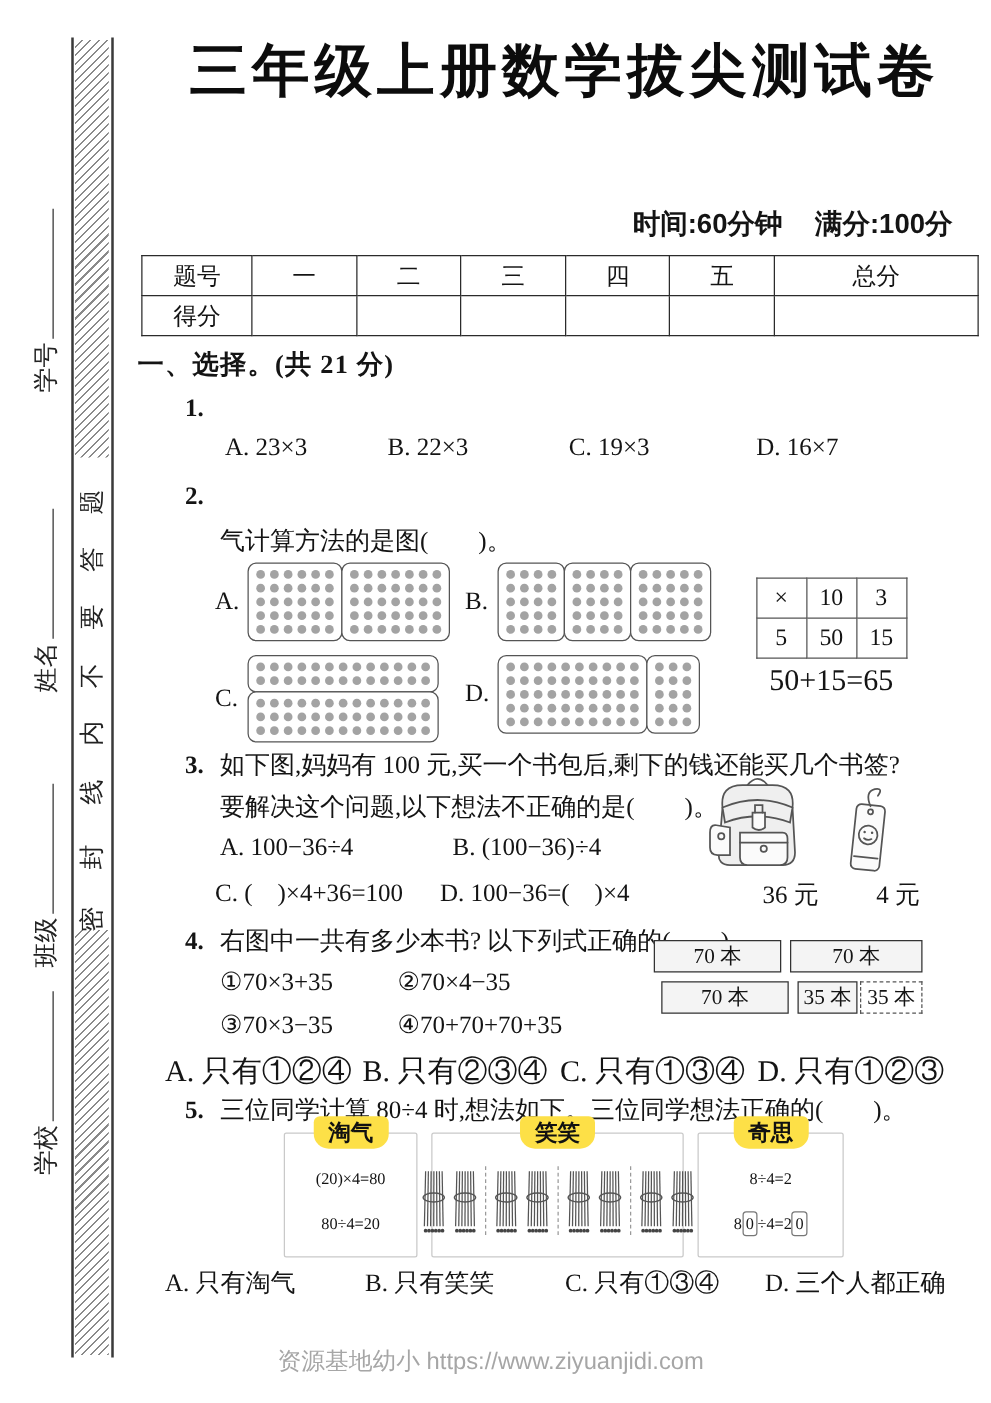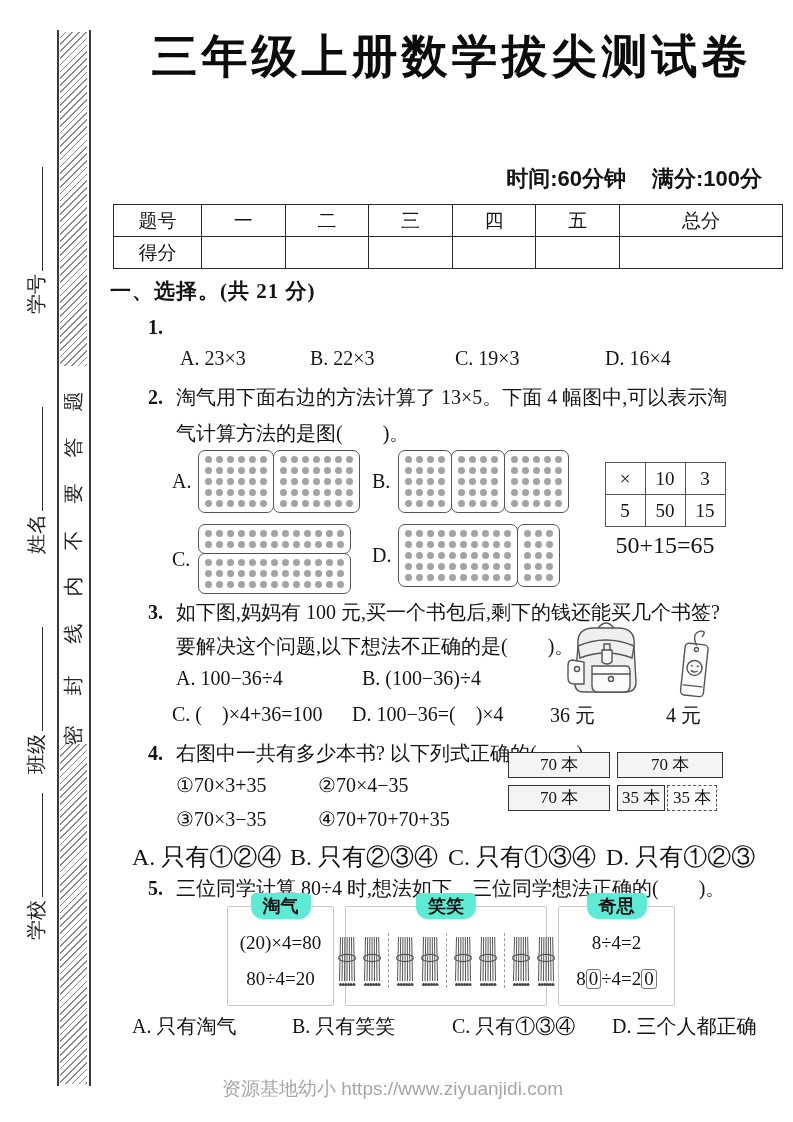--- a/index.html
+++ b/index.html
@@ -63,45 +63,45 @@
   .method-wrap{position:absolute;left:494px;top:12px;width:122px;text-align:center;}
   table.method{border-collapse:collapse;margin:0 auto;font-size:19px;}
   table.method td{border:1.2px solid #555;width:37px;height:29px;text-align:center;}
   .method-caption{margin-top:5px;font-size:24px;}
 
   
   .q3opts1{top:667px;display:flex;font-size:20px;padding-left:66px;}
   .q3opts1 .o0{width:186px;}
   .q3opts2{top:701px;display:flex;font-size:20px;padding-left:62px;}
   .q3opts2 .o0{width:180px;}
-  .pricelabel{position:absolute;text-align:left;font-size:20px;top:702px;}
+  .pricelabel{position:absolute;text-align:right;font-size:20px;top:702px;}
   .price36{left:440px;width:105px;} .price4{left:556px;width:70px;}
 
   
   .q4row{display:flex;font-size:20px;padding-left:66px;}
   .q4row .e0{width:142px;}
   .q4opts{top:841px;display:flex;font-size:24px;padding-left:22px;}
   .q4opts span{width:158px;} .q4opts span:last-child{width:auto;}
   .shelf{position:absolute;left:398px;top:752px;width:230px;}
-  .shelf-row{display:flex;margin-bottom:7px;}
+  .shelf-row{display:flex;margin-bottom:7px;justify-content:flex-end;}
   .bookbox{border:1.6px solid #333;background:#f4f4f4;height:24px;line-height:24px;
            text-align:center;font-size:17px;flex:0 0 auto;}
   .bb-w{width:100px;margin-right:7px;} .bb-w2{width:104px;margin-right:0;}
   .bb-n{width:46px;margin-right:2px;}
   .bb-dash{width:48px;border:1.6px dashed #555;background:#fff;margin-right:0;}
 
   
   .panels{top:906px;left:117px;display:flex;gap:11px;height:100px;}
   .panel{position:relative;border:1.2px solid #c9c9c9;background:#fff;border-radius:2px;
          display:flex;flex-direction:column;align-items:center;}
   .p0{width:105px;} .p1{width:200px;} .p2{width:115px;}
   .badge{position:absolute;top:-14px;left:50%;transform:translateX(-50%);
-         background:#5eead4;color:#111;font-weight:bold;font-size:18px;
+         background:#fde047;color:#111;font-weight:bold;font-size:18px;
          padding:1px 12px;border-radius:5px 5px 12px 12px;white-space:nowrap;}
-  .pline{font-size:19px;line-height:24px;}
+  .pline{font-size:13px;line-height:24px;}
   .pl1{margin-top:24px;} .pl2{margin-top:12px;}
   .boxed0{display:inline-block;border:1.2px solid #777;border-radius:3px;
           padding:0 2px;line-height:18px;}
   .sticks{display:flex;align-items:flex-end;margin-top:26px;}
   .stick-pair{display:flex;gap:5px;padding:0 6px;border-right:1.6px dashed #9a9a9a;}
   .stick-pair:last-child{border-right:none;}
 
   .q5opts{top:1013px;display:flex;font-size:20px;padding-left:22px;}
   .q5opts span{width:160px;} .q5opts span:last-child{width:auto;}
 
@@ -181,26 +181,25 @@
 
     <div class="abs section-h">一、选择。(共 21 分)</div>
 
     <div class="abs qline" style="top:313px;">
       <span class="qnum">1.</span>
     </div>
     <div class="abs q1opts">
       <span class="o0">A. 23×3</span>
       <span class="o1">B. 22×3</span>
       <span class="o2">C. 19×3</span>
-      <span class="o3">D. 16×4</span>
+      <span class="o3">D. 16×7</span>
     </div>
 
     <div class="abs qline" style="top:383px;">
       <span class="qnum">2.</span>
-      <span>淘气用下面右边的方法计算了 13×5。下面 4 幅图中,可以表示淘</span>
     </div>
     <div class="abs qcont" style="top:419px;">气计算方法的是图(　　)。</div>
 
     <div class="abs q2figs">
       <div class="fig figA">
           <span class="fig-label">A.</span>
           <div class="fig-boxes h">
             <div class="dotbox" style="grid-template-columns: repeat(6, 11px);">
               <span class="dotcell">
                 <span class="dot"></span>

